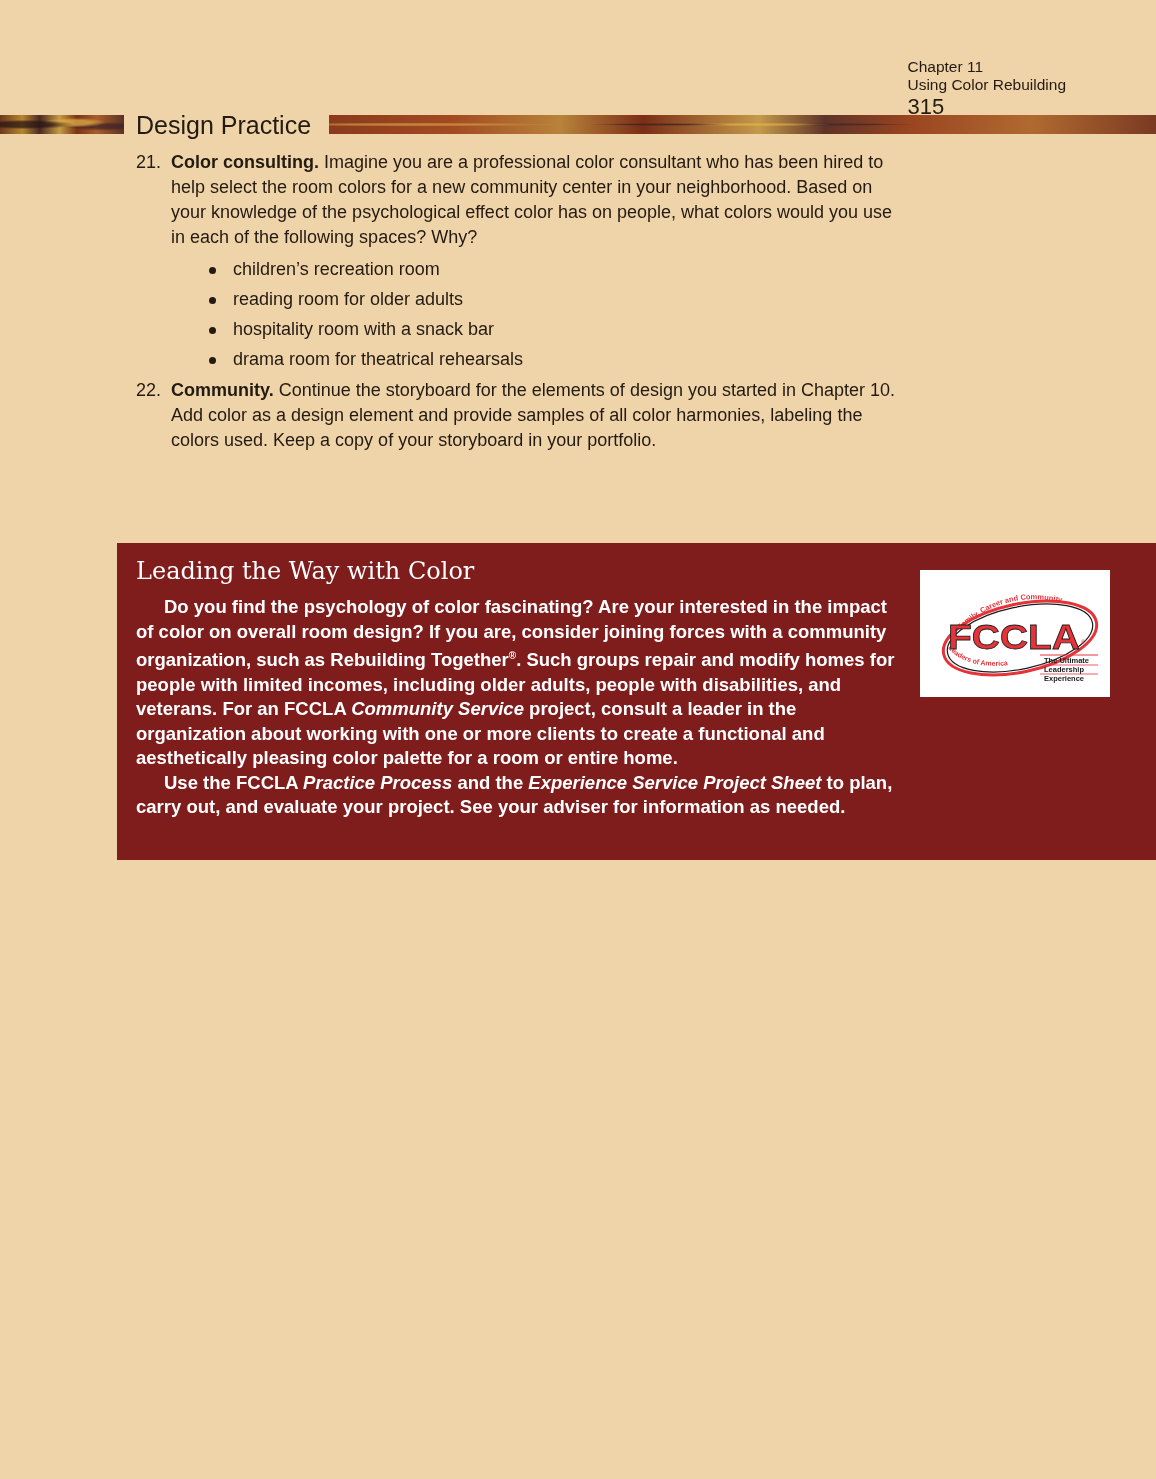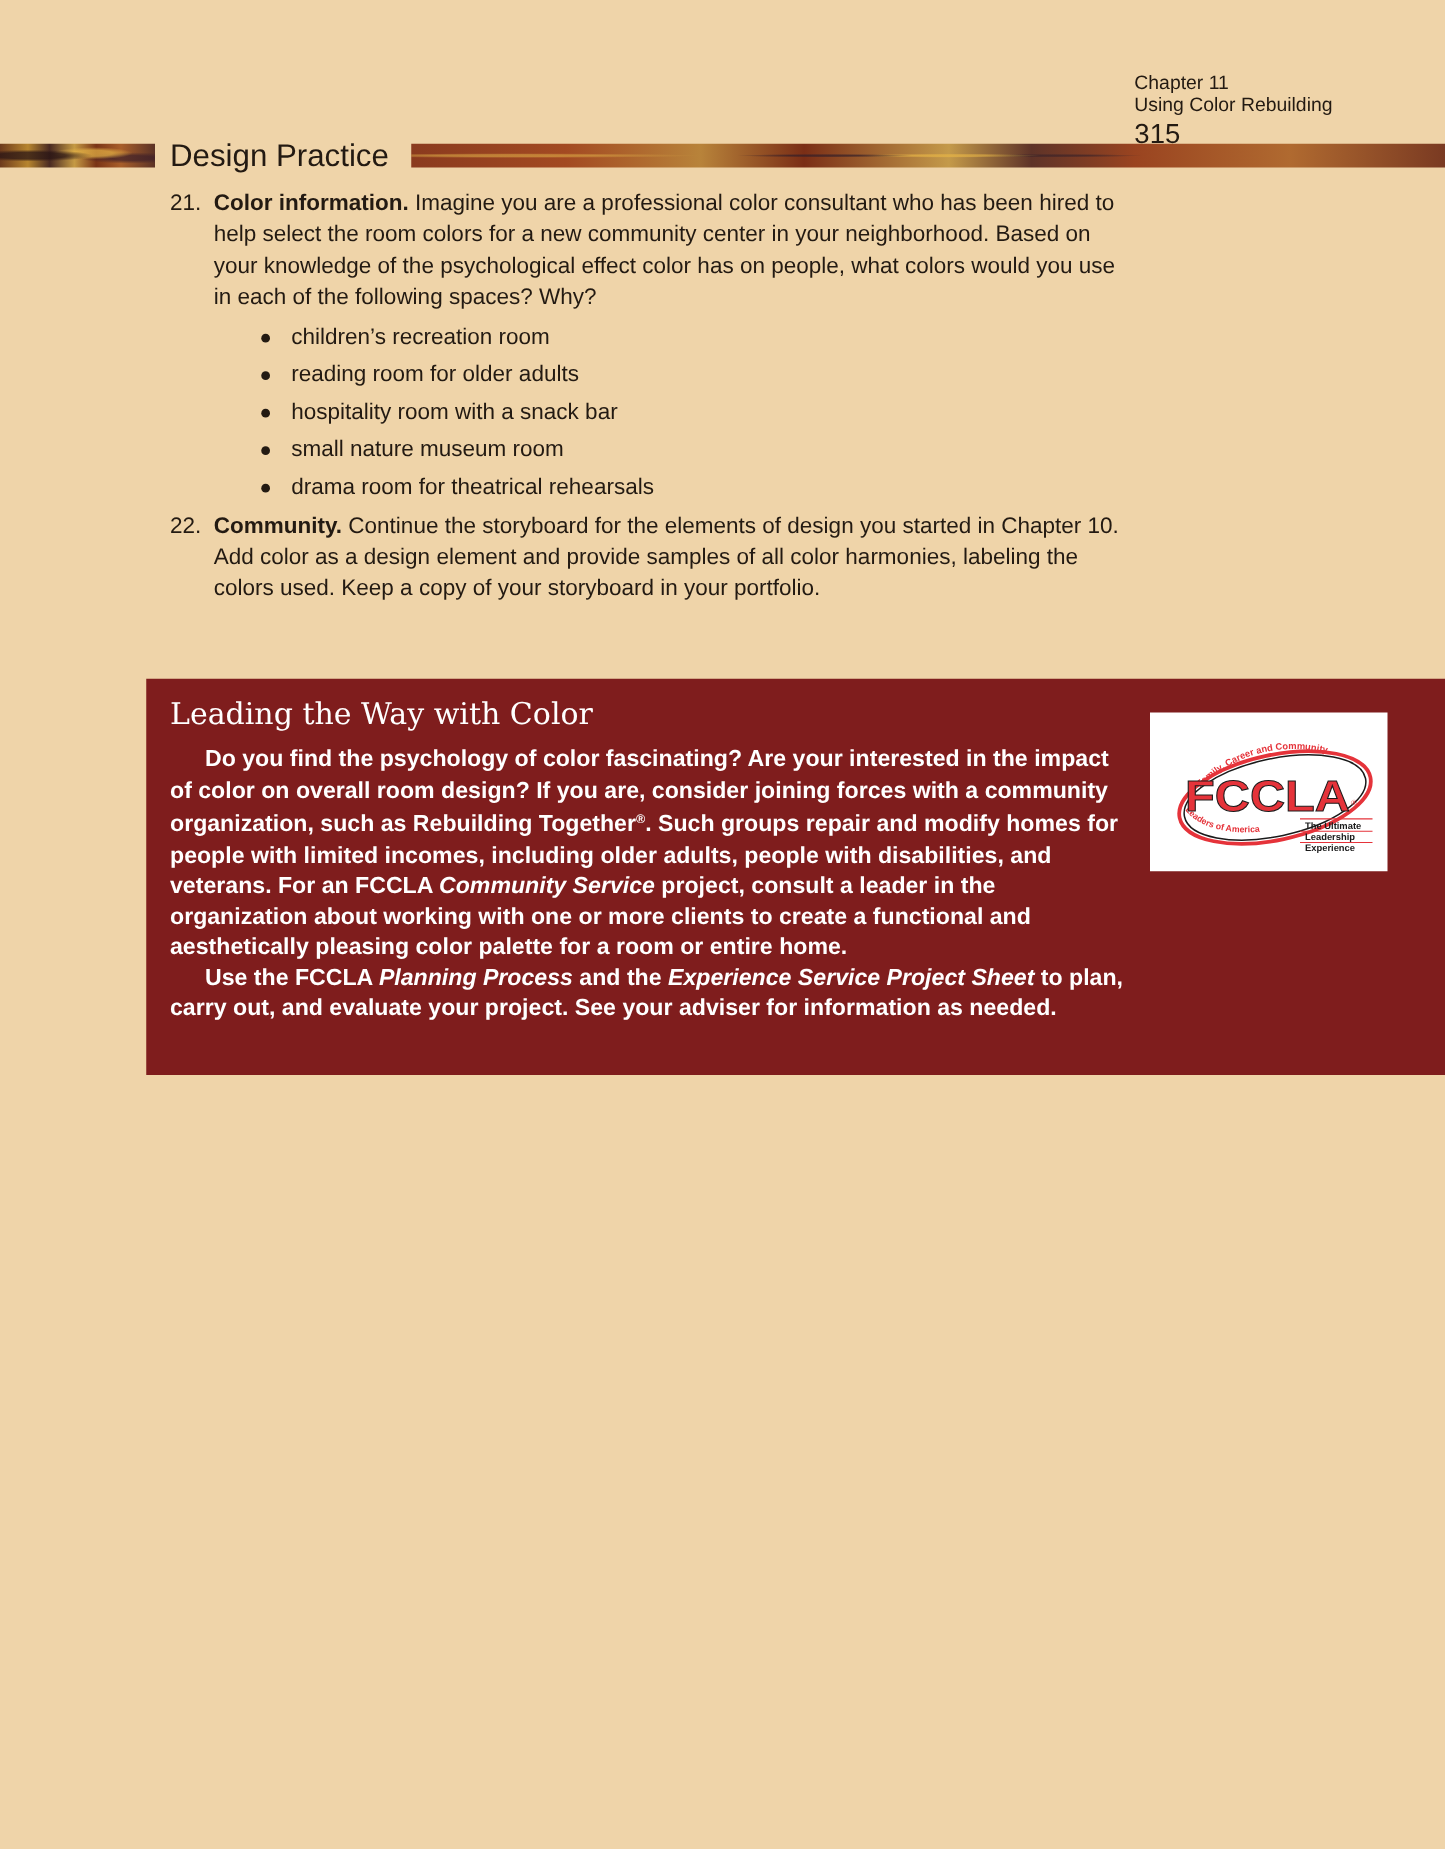--- a/index.html
+++ b/index.html
@@ -94,40 +94,39 @@
 
 <div class="section-bar">
   <div class="bar-left"></div>
   <div class="section-title">Design Practice</div>
   <div class="bar-right"></div>
 </div>
 
 <div class="exercises">
   <div class="ex">
     <span class="num">21.</span>
-    <span class="lead">Color information.</span><span> Imagine you are a professional color consultant who has been hired to help select the room colors for a new community center in your neighborhood. Based on your knowledge of the psychological effect color has on people, what colors would you use in each of the following spaces? Why?</span>
+    <span class="lead">Color consulting.</span><span> Imagine you are a professional color consultant who has been hired to help select the room colors for a new community center in your neighborhood. Based on your knowledge of the psychological effect color has on people, what colors would you use in each of the following spaces? Why?</span>
     <ul class="bullets">
       <li><span class="dot"></span><span>children’s recreation room</span></li>
       <li><span class="dot"></span><span>reading room for older adults</span></li>
       <li><span class="dot"></span><span>hospitality room with a snack bar</span></li>
-      <li><span class="dot"></span><span>small nature museum room</span></li>
       <li><span class="dot"></span><span>drama room for theatrical rehearsals</span></li>
     </ul>
   </div>
   <div class="ex">
     <span class="num">22.</span>
     <span class="lead">Community.</span><span> Continue the storyboard for the elements of design you started in Chapter 10. Add color as a design element and provide samples of all color harmonies, labeling the colors used. Keep a copy of your storyboard in your portfolio.</span>
   </div>
 </div>
 
 <div class="feature-box">
   <div class="feature-title">Leading the Way with Color</div>
   <div class="feature-body">
     <p><span>Do you find the psychology of color fascinating? Are your interested in the impact of color on overall room design? If you are, consider joining forces with a community organization, such as Rebuilding Together</span><sup>®</sup><span>. Such groups repair and modify homes for people with limited incomes, including older adults, people with disabilities, and veterans. For an FCCLA </span><em>Community Service</em><span> project, consult a leader in the organization about working with one or more clients to create a functional and aesthetically pleasing color palette for a room or entire home.</span></p>
-    <p><span>Use the FCCLA </span><em>Planning Process</em><span> and the </span><em>Experience Service Project Sheet</em><span> to plan, carry out, and evaluate your project. See your adviser for information as needed.</span></p>
+    <p><span>Use the FCCLA </span><em>Practice Process</em><span> and the </span><em>Experience Service Project Sheet</em><span> to plan, carry out, and evaluate your project. See your adviser for information as needed.</span></p>
   </div>
 
   <div class="logo-card">
     <svg width="190" height="127" viewBox="0 0 190 127">
       <defs>
         <path id="arcTop" d="M 40 60 Q 95 8 176 44" fill="none"></path>
         <path id="arcBot" d="M 28 78 Q 50 104 110 92" fill="none"></path>
       </defs>
       <ellipse cx="100" cy="68" rx="78" ry="34" transform="rotate(-12 100 68)" fill="none" stroke="#e5333a" stroke-width="3"></ellipse>
       <ellipse cx="100" cy="68" rx="74" ry="31" transform="rotate(-12 100 68)" fill="none" stroke="#1a1a1a" stroke-width="1.2"></ellipse>

